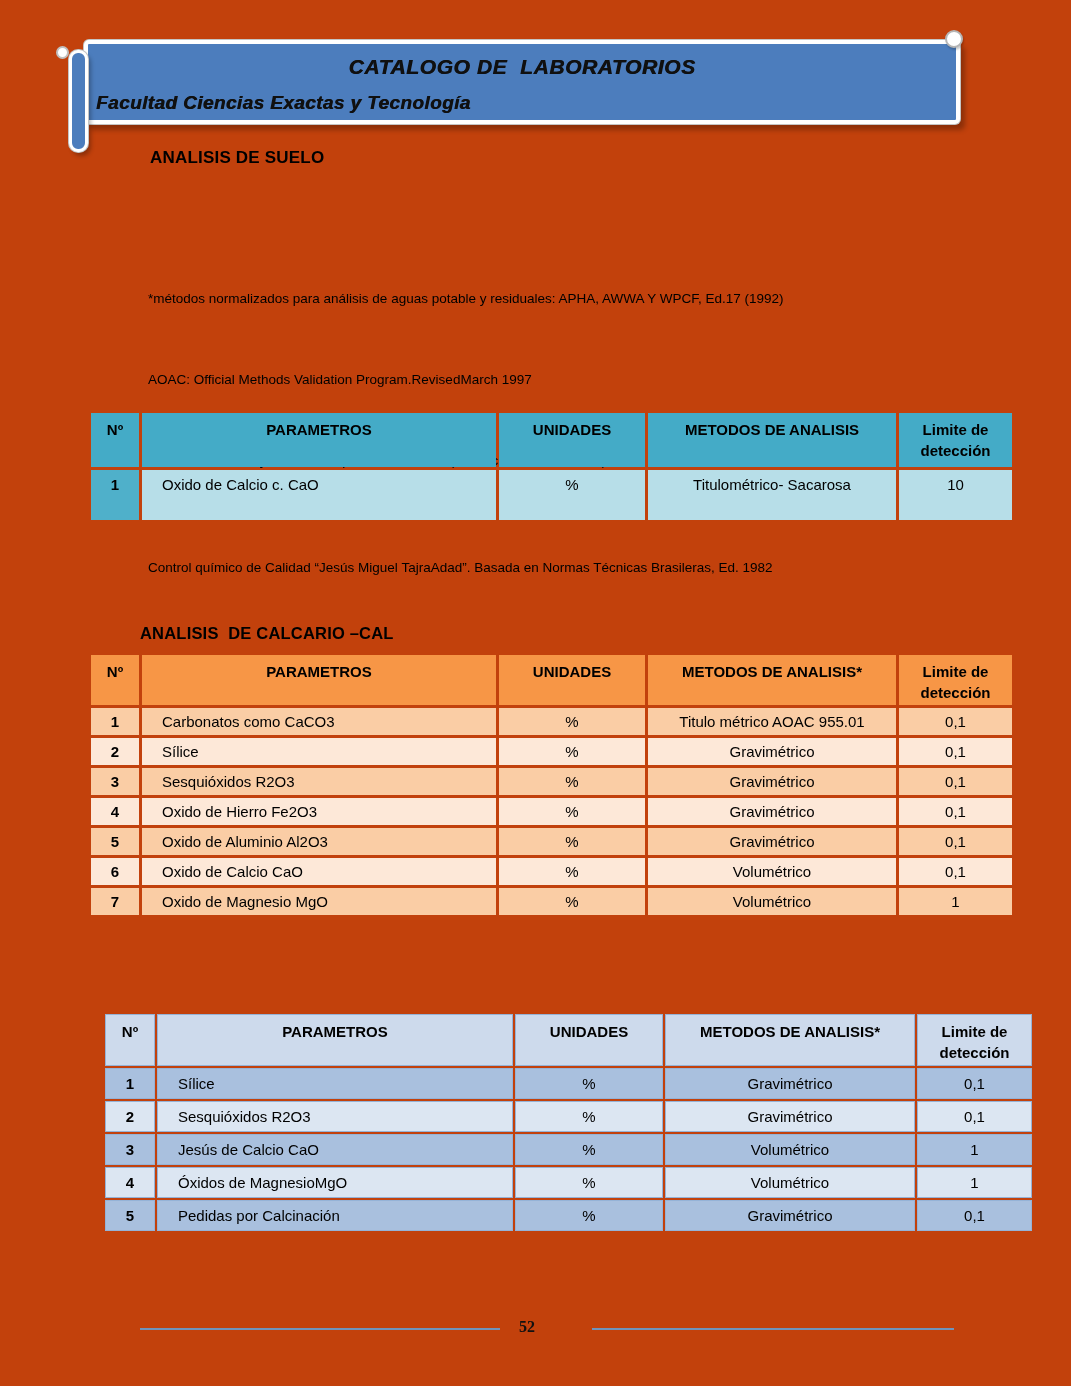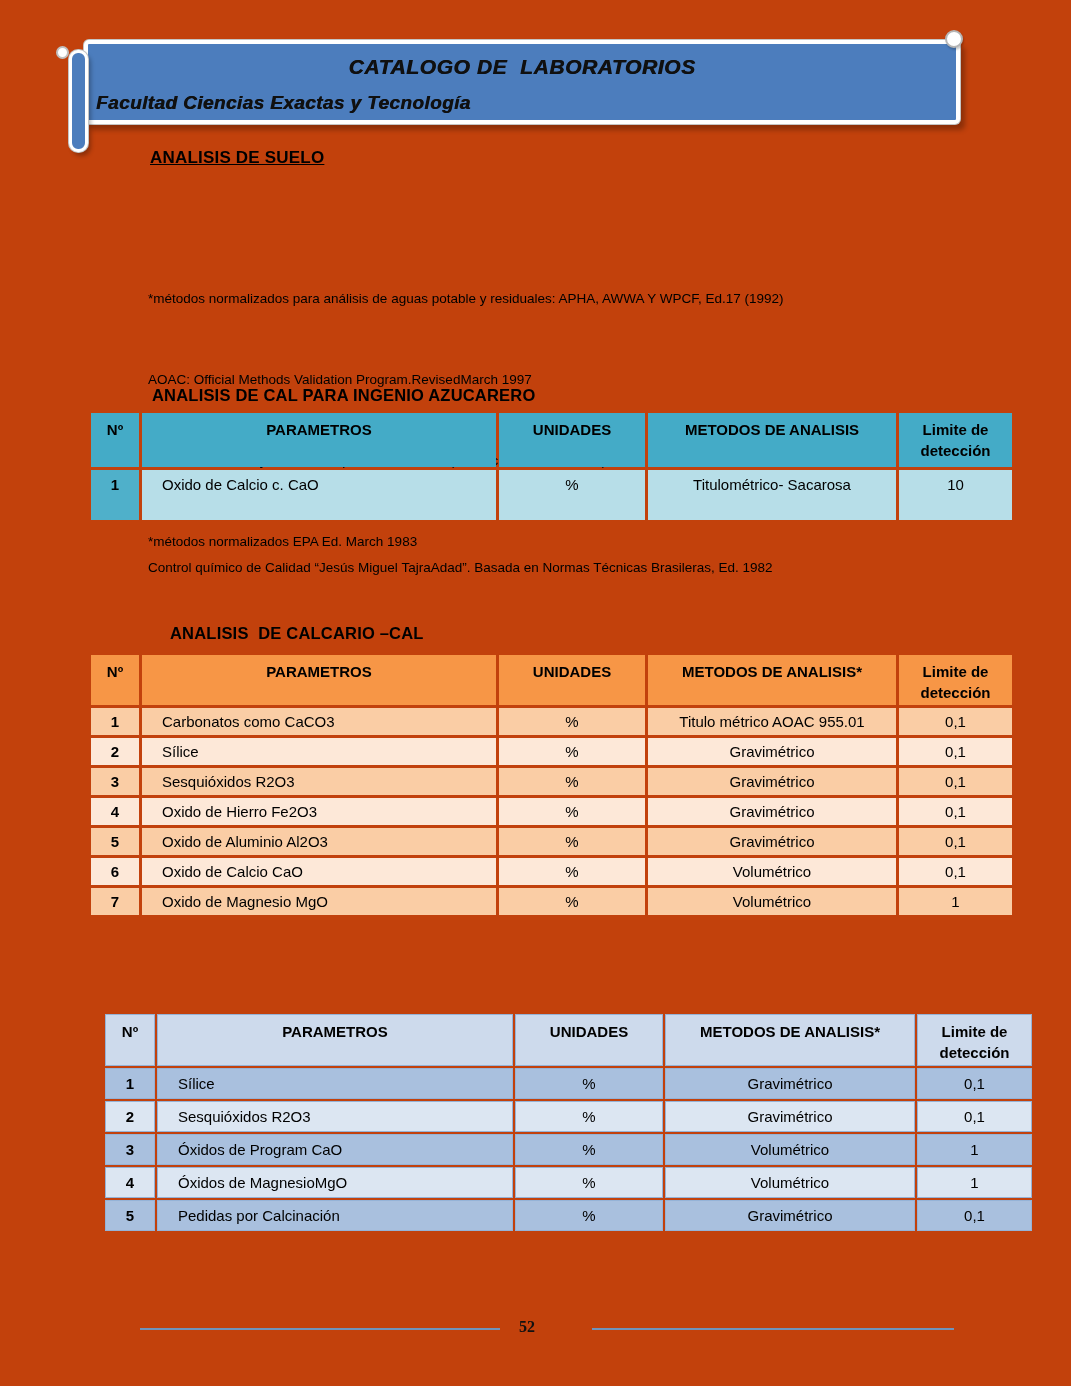--- a/index.html
+++ b/index.html
@@ -19,23 +19,23 @@
           background:#fff;border:2px solid #c0c0c0;}
   .banner-title{margin:11px 8px 0;text-align:center;font-size:21px;line-height:24px;
           font-weight:bold;font-style:italic;letter-spacing:0.6px;color:#101010;
           text-shadow:0.6px 0 #101010;white-space:pre;}
   .banner-subtitle{margin:13px 8px 0;text-align:left;font-size:19px;line-height:22px;
           font-weight:bold;font-style:italic;letter-spacing:0.4px;color:#101010;
           text-shadow:0.6px 0 #101010;}
 
   
   .sec-heading{position:absolute;font-size:16.5px;font-weight:bold;letter-spacing:0.2px;white-space:pre;}
-  #h-suelo{left:150px;top:148px;font-size:17px;text-decoration:underline;}
+  #h-suelo{left:150px;top:148px;font-size:17px;}
   #h-cal{left:152px;top:386px;}
-  #h-calcario{left:170px;top:624px;}
+  #h-calcario{left:140px;top:624px;}
   .notes{position:absolute;left:148px;top:231px;font-size:13.5px;line-height:27px;white-space:pre;}
   .ctrl{position:absolute;left:148px;font-size:13.5px;}
   #ctrl-1{top:560px;}
   #ctrl-2{top:941px;}
 
   
   table.data-table{position:absolute;border-collapse:separate;table-layout:fixed;}
   .data-table th,.data-table td{font-size:15px;text-align:center;padding:2px 4px;overflow:hidden;}
   .data-table th{font-weight:bold;vertical-align:top;padding-top:6px;line-height:21px;}
   .data-table td.c-param,.data-table th.c-param{}
@@ -85,24 +85,22 @@
     <div class="banner-title">CATALOGO DE  LABORATORIOS</div>
     <div class="banner-subtitle">Facultad Ciencias Exactas y Tecnología</div>
   </div>
 
   <div class="sec-heading" id="h-suelo">ANALISIS DE SUELO</div>
 
   <div class="notes">
     <div>*métodos normalizados para análisis de aguas potable y residuales: APHA, AWWA Y WPCF, Ed.17 (1992)</div>
     <div>AOAC: Official Methods Validation Program.RevisedMarch 1997</div>
     <div>Análisis de suelos y Plantas  Tropicales  Ed. 1993 (TT Cochrane- RGBarber)</div>
-    <div>*métodos normalizados EPA Ed. March 1983</div>
   </div>
 
-  <div class="sec-heading" id="h-cal">ANALISIS DE CAL PARA INGENIO AZUCARERO</div>
 
   <table class="data-table t-teal" data-table="tables.cal">
     <thead>
         <tr>
           <th class="c-num">Nº</th>
           <th class="c-param">PARAMETROS</th>
           <th>UNIDADES</th>
           <th>METODOS DE ANALISIS</th>
           <th>Limite de detección</th>
         </tr>
@@ -206,21 +204,21 @@
         </tr>
         <tr class="even">
           <td class="c-num">2</td>
           <td class="c-param">Sesquióxidos R2O3</td>
           <td>%</td>
           <td>Gravimétrico</td>
           <td>0,1</td>
         </tr>
         <tr class="odd">
           <td class="c-num">3</td>
-          <td class="c-param">Óxidos de Program CaO</td>
+          <td class="c-param">Jesús de Calcio CaO</td>
           <td>%</td>
           <td>Volumétrico</td>
           <td>1</td>
         </tr>
         <tr class="even">
           <td class="c-num">4</td>
           <td class="c-param">Óxidos de MagnesioMgO</td>
           <td>%</td>
           <td>Volumétrico</td>
           <td>1</td>

